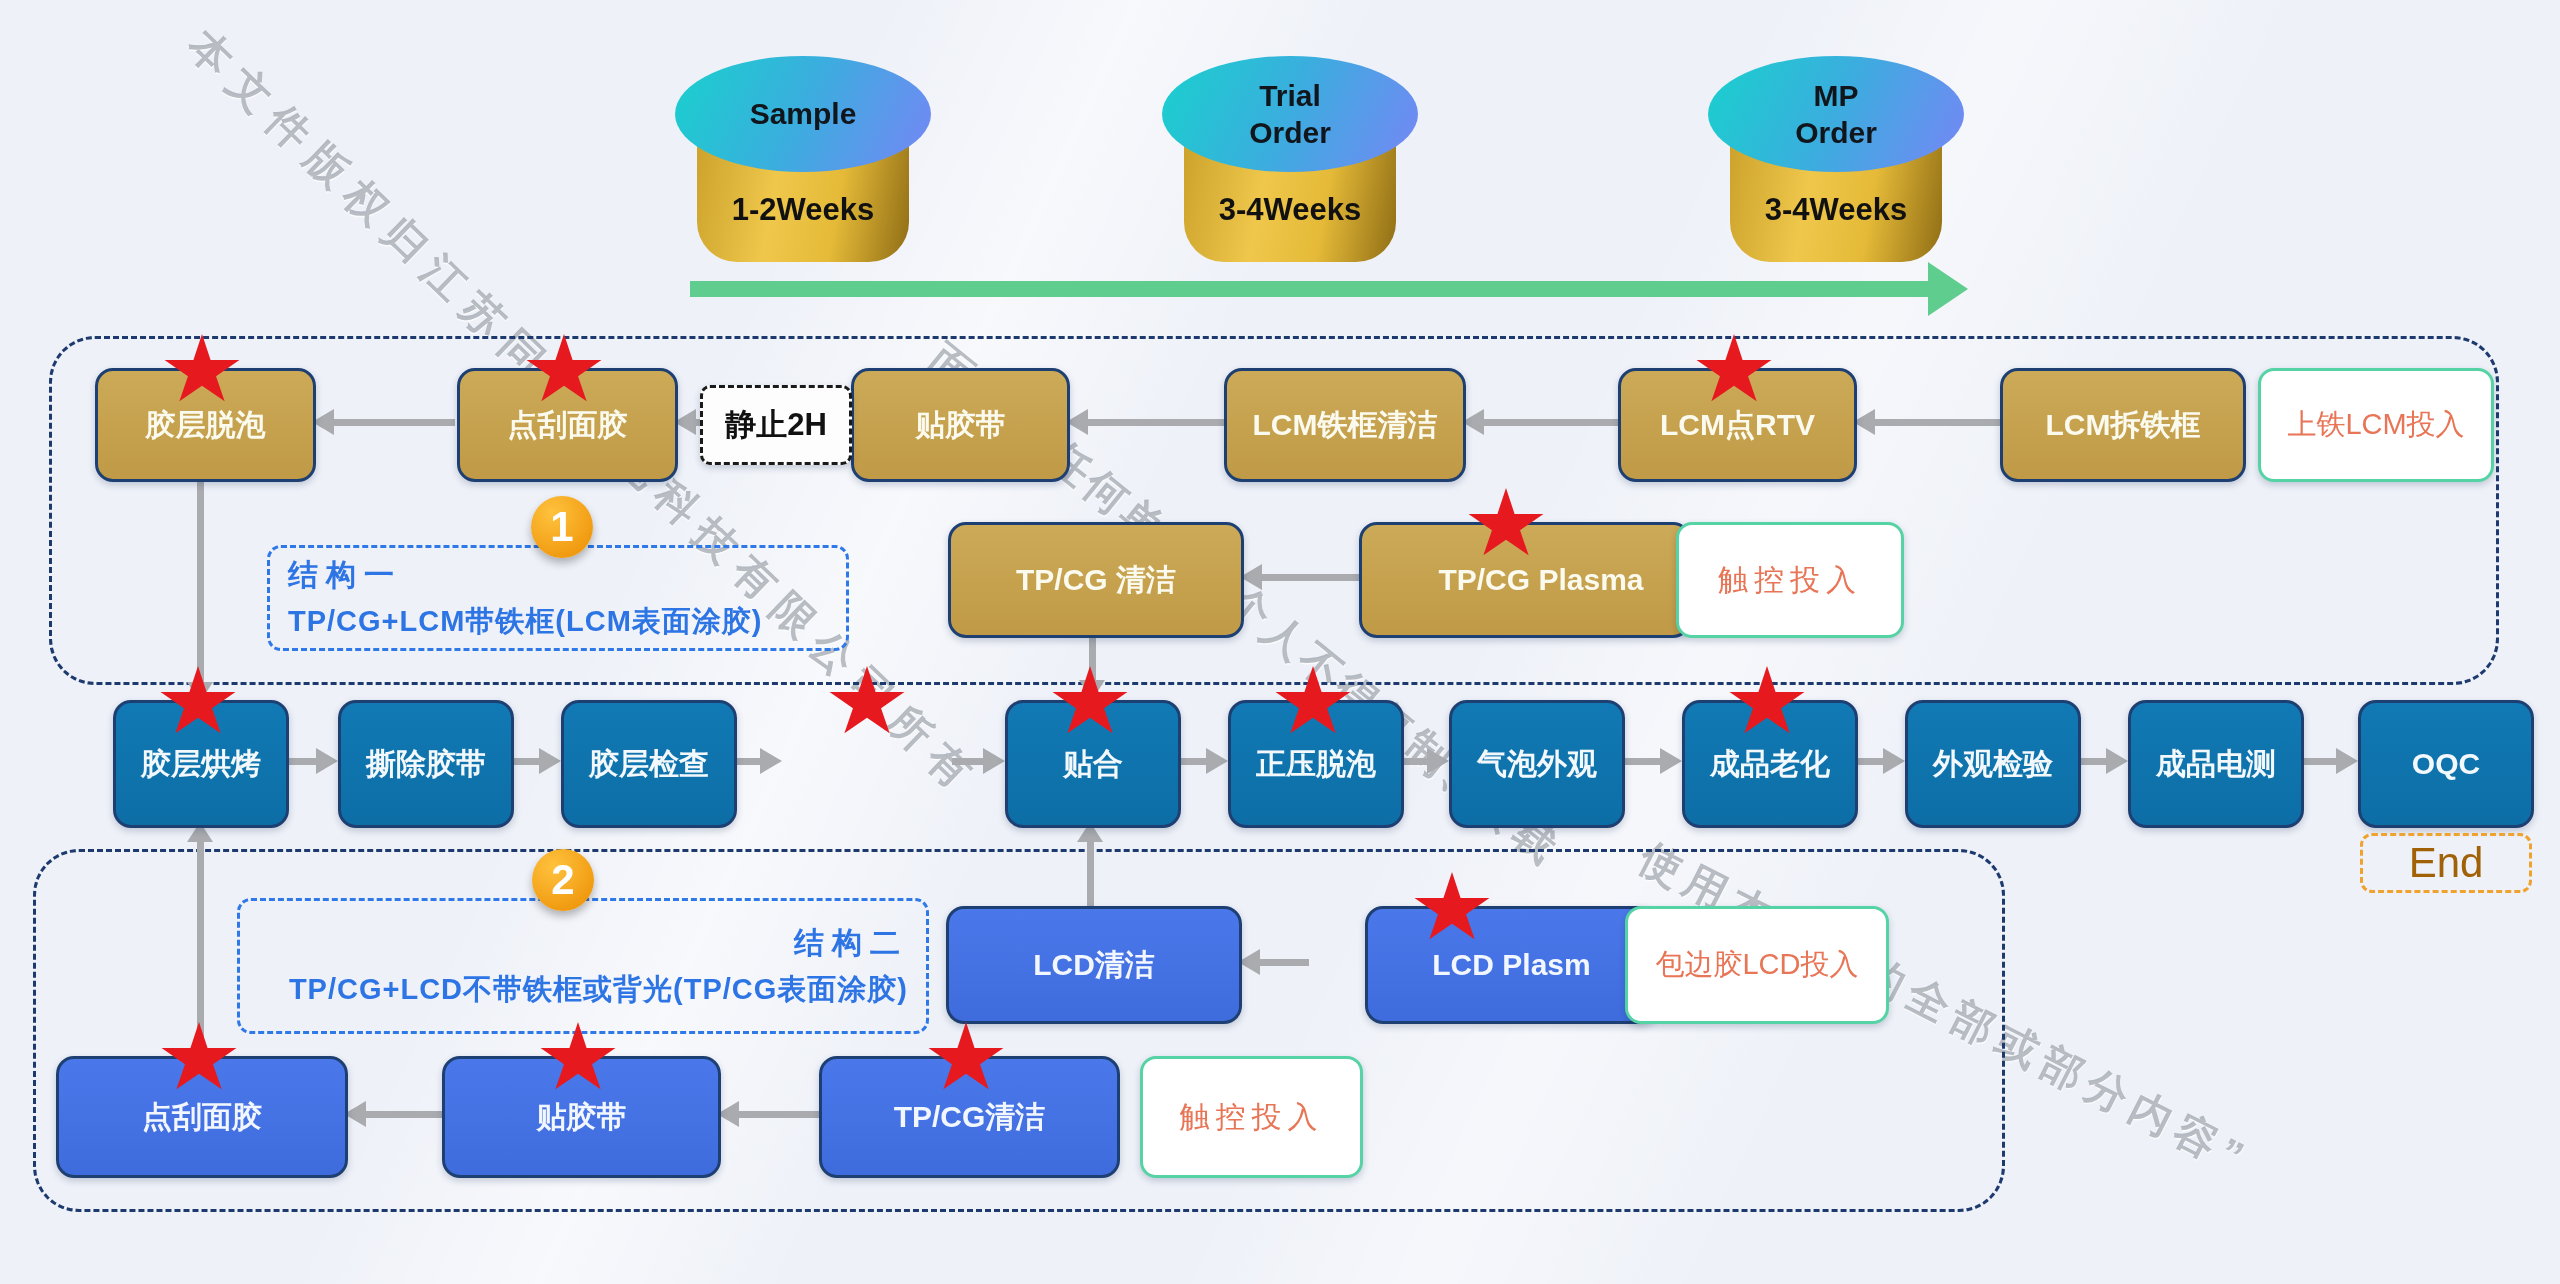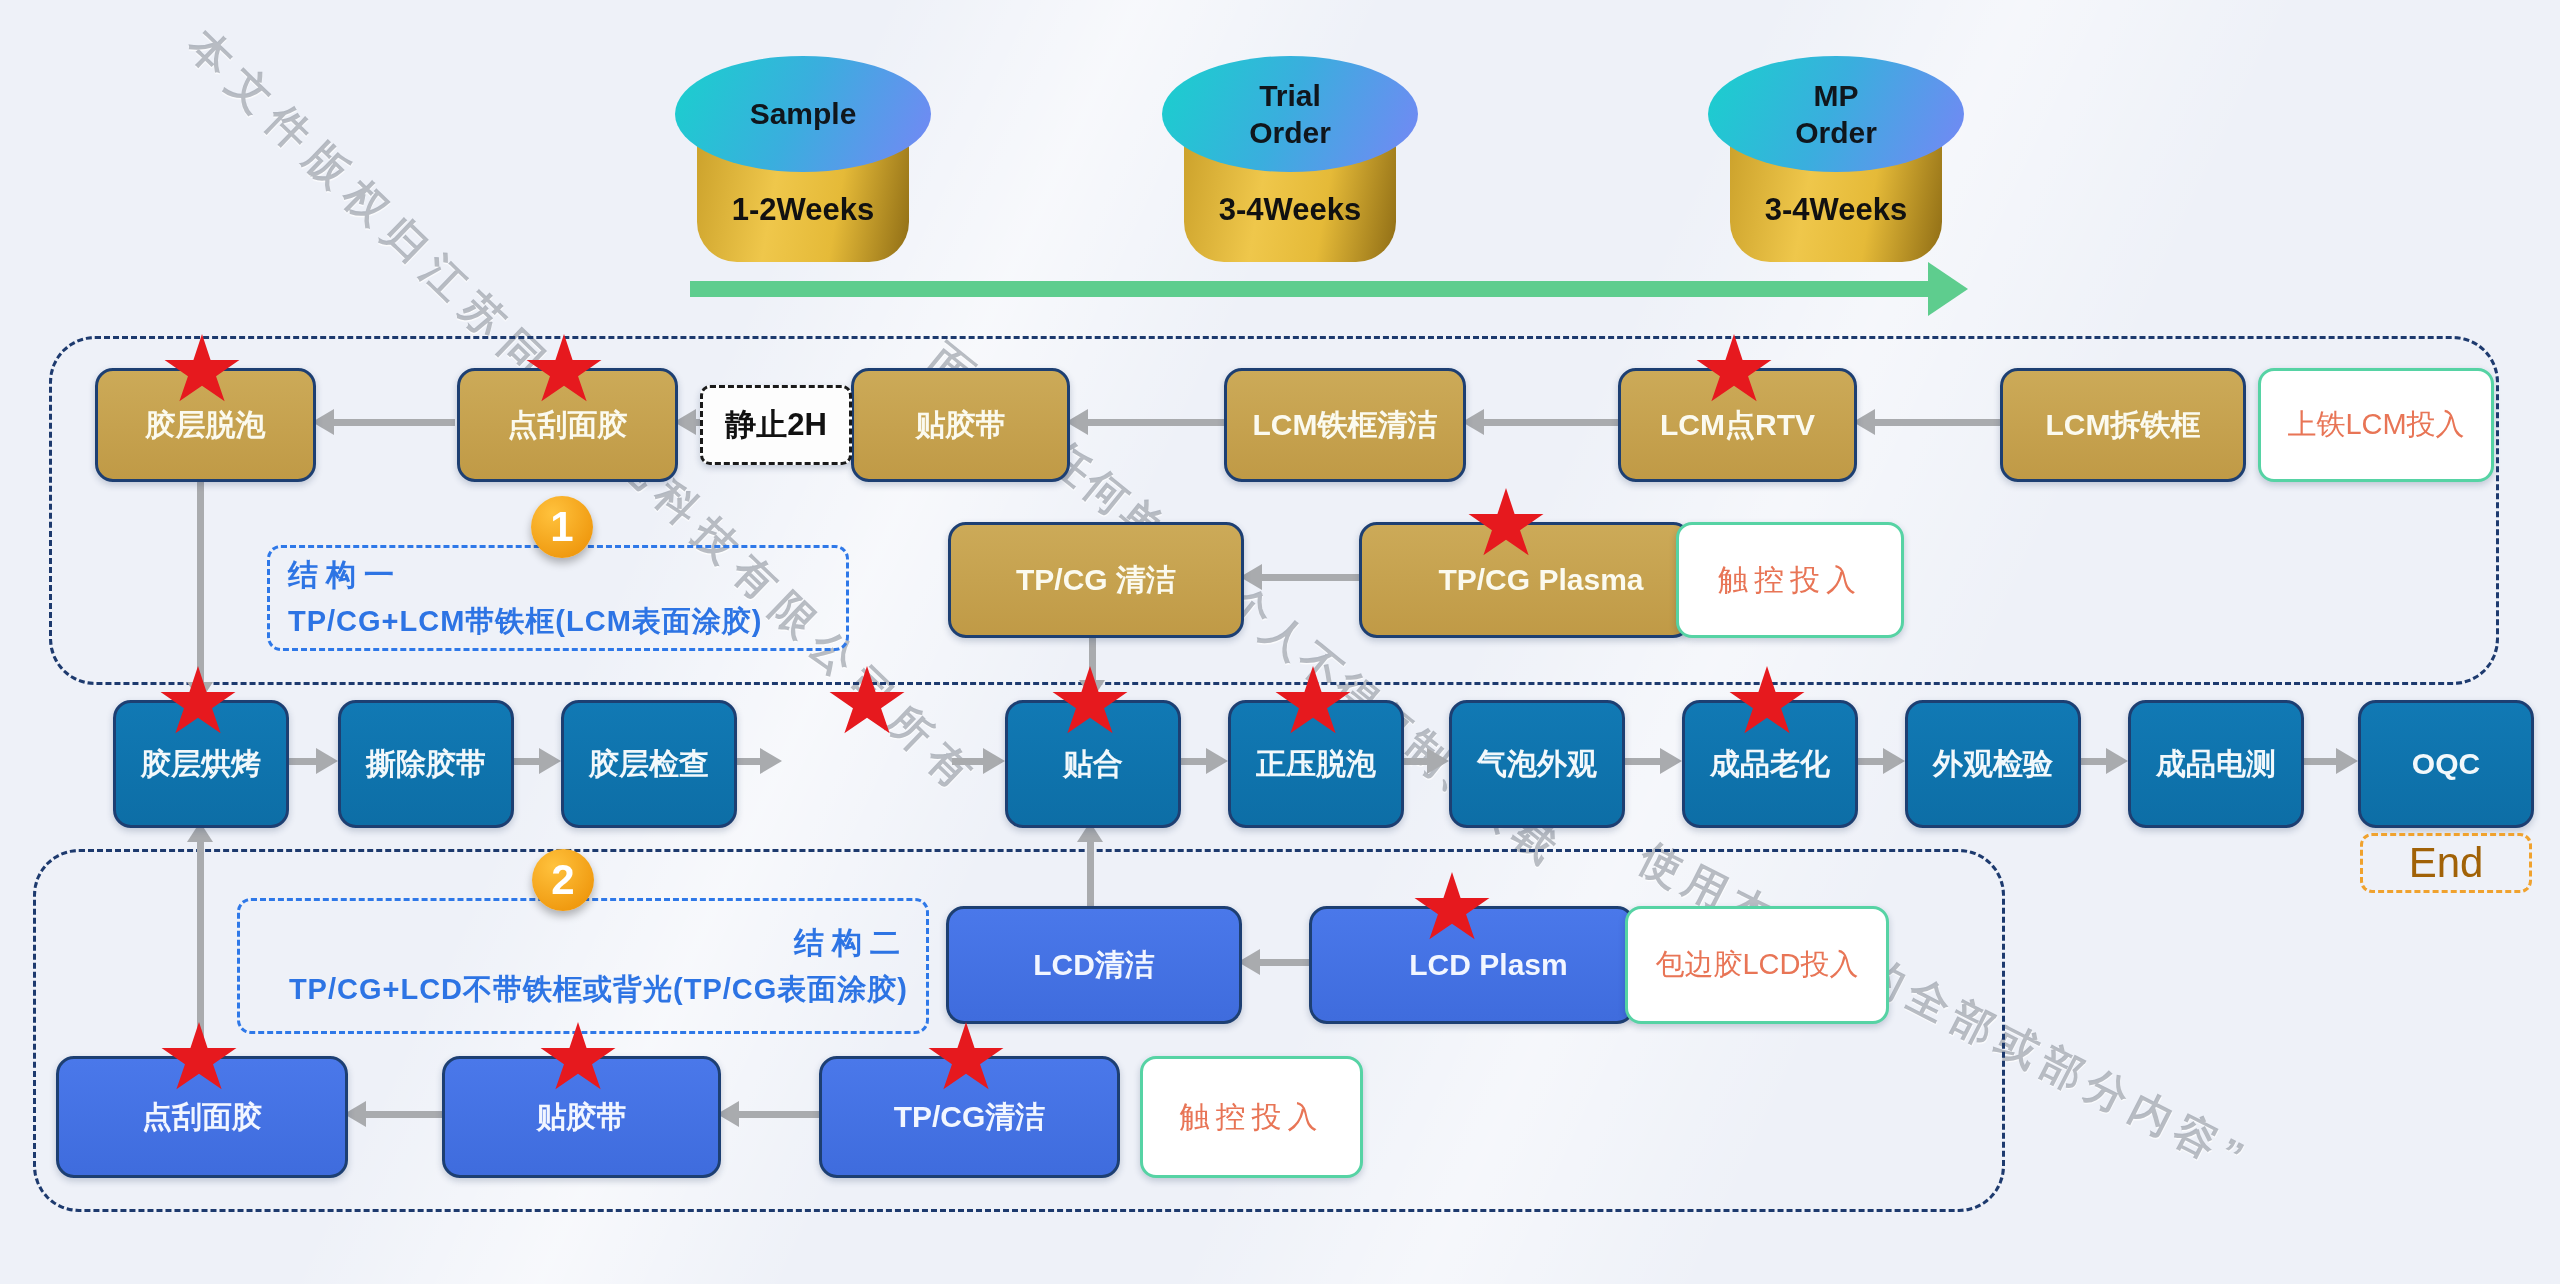--- a/index.html
+++ b/index.html
@@ -134,21 +134,21 @@
 
   <div class="endbox" style="left:2360px;top:833px;width:166px;height:54px;">End</div>
 
   <div class="slabel" style="left:237px;top:898px;width:650px;height:110px;text-align:right;">
     <div class="t1">结构二</div>
     <div class="t2">TP/CG+LCD不带铁框或背光(TP/CG表面涂胶)</div>
   </div>
   <div class="badge" style="left:532px;top:849px;">2</div>
 
   <div class="box royal" style="left:946px;top:906px;width:290px;height:112px;">LCD清洁</div>
-  <div class="box royal" style="left:1309px;top:906px;width:287px;height:112px;padding-left:33px;">LCD Plasm</div>
+  <div class="box royal" style="left:1365px;top:906px;width:287px;height:112px;">LCD Plasm</div>
   <div class="box input" style="left:1625px;top:906px;width:258px;height:112px;font-size:29px;">包边胶LCD投入</div>
 
   <div class="box royal" style="left:56px;top:1056px;width:286px;height:116px;">点刮面胶</div>
   <div class="box royal" style="left:442px;top:1056px;width:273px;height:116px;">贴胶带</div>
   <div class="box royal" style="left:819px;top:1056px;width:295px;height:116px;">TP/CG清洁</div>
   <div class="box input" style="left:1140px;top:1056px;width:217px;height:116px;letter-spacing:6px;">触控投入</div>
 
   <div class="harrow-l" style="left:334px;top:419px;width:121px;"></div>
   <div class="harrow-l" style="left:696px;top:419px;width:155px;z-index:2;"></div>
   <div class="harrow-l" style="left:1088px;top:419px;width:136px;"></div>

